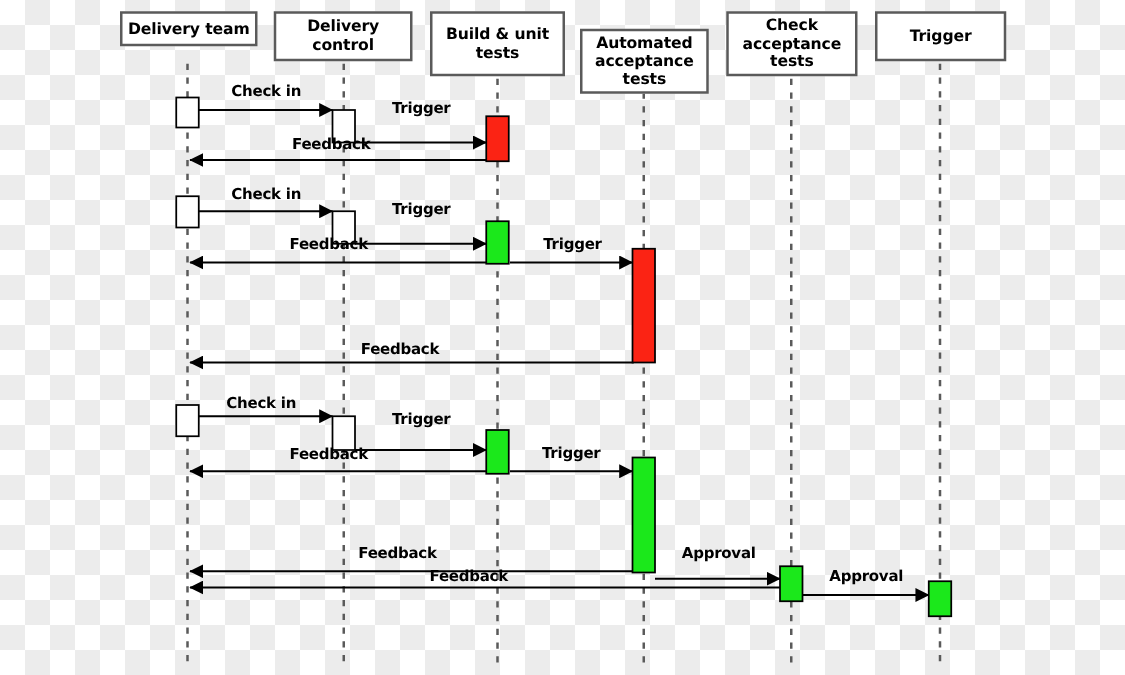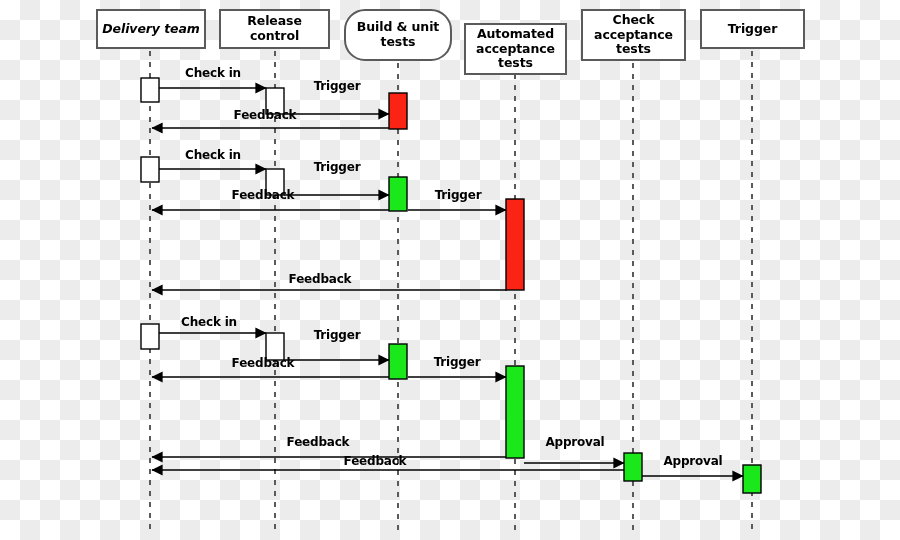--- a/index.html
+++ b/index.html
@@ -106,27 +106,27 @@
         <rect x="141" y="324" width="18" height="25" fill="#ffffff" stroke="#000000" stroke-width="1.4"></rect>
         <rect x="266" y="333" width="18" height="27" fill="#ffffff" stroke="#000000" stroke-width="1.4"></rect>
         <rect x="389" y="344" width="18" height="35" fill="#1be81b" stroke="#000000" stroke-width="1.4"></rect>
         <rect x="506" y="366" width="18" height="92" fill="#1be81b" stroke="#000000" stroke-width="1.4"></rect>
         <rect x="624" y="453" width="18" height="28" fill="#1be81b" stroke="#000000" stroke-width="1.4"></rect>
         <rect x="743" y="465" width="18" height="28" fill="#1be81b" stroke="#000000" stroke-width="1.4"></rect>
       </g>
   </svg>
 
   <div id="headers">
-      <div class="lane-header" style="left: 96px; top: 9px; width: 110px; height: 40px; border-color: rgb(90, 90, 90); font-style: italic;">
+      <div class="lane-header" style="left: 96px; top: 9px; width: 110px; height: 28px; border-color: rgb(90, 90, 90);">
         <span>Delivery team</span>
       </div>
       <div class="lane-header" style="left: 219px; top: 9px; width: 111px; height: 40px; border-color: rgb(90, 90, 90);">
-        <span>Release control</span>
+        <span>Delivery control</span>
       </div>
-      <div class="lane-header" style="left: 344px; top: 9px; width: 108px; height: 52px; border-color: rgb(90, 90, 90); border-radius: 21px;">
+      <div class="lane-header" style="left: 344px; top: 9px; width: 108px; height: 52px; border-color: rgb(90, 90, 90);">
         <span>Build &amp; unit tests</span>
       </div>
       <div class="lane-header" style="left: 464px; top: 9px; width: 103px; height: 52px; border-color: rgb(90, 90, 90); margin-top: 14px;">
         <span>Automated acceptance tests</span>
       </div>
       <div class="lane-header" style="left: 581px; top: 9px; width: 105px; height: 52px; border-color: rgb(90, 90, 90);">
         <span>Check acceptance tests</span>
       </div>
       <div class="lane-header" style="left: 700px; top: 9px; width: 105px; height: 40px; border-color: rgb(90, 90, 90);">
         <span>Trigger</span>

